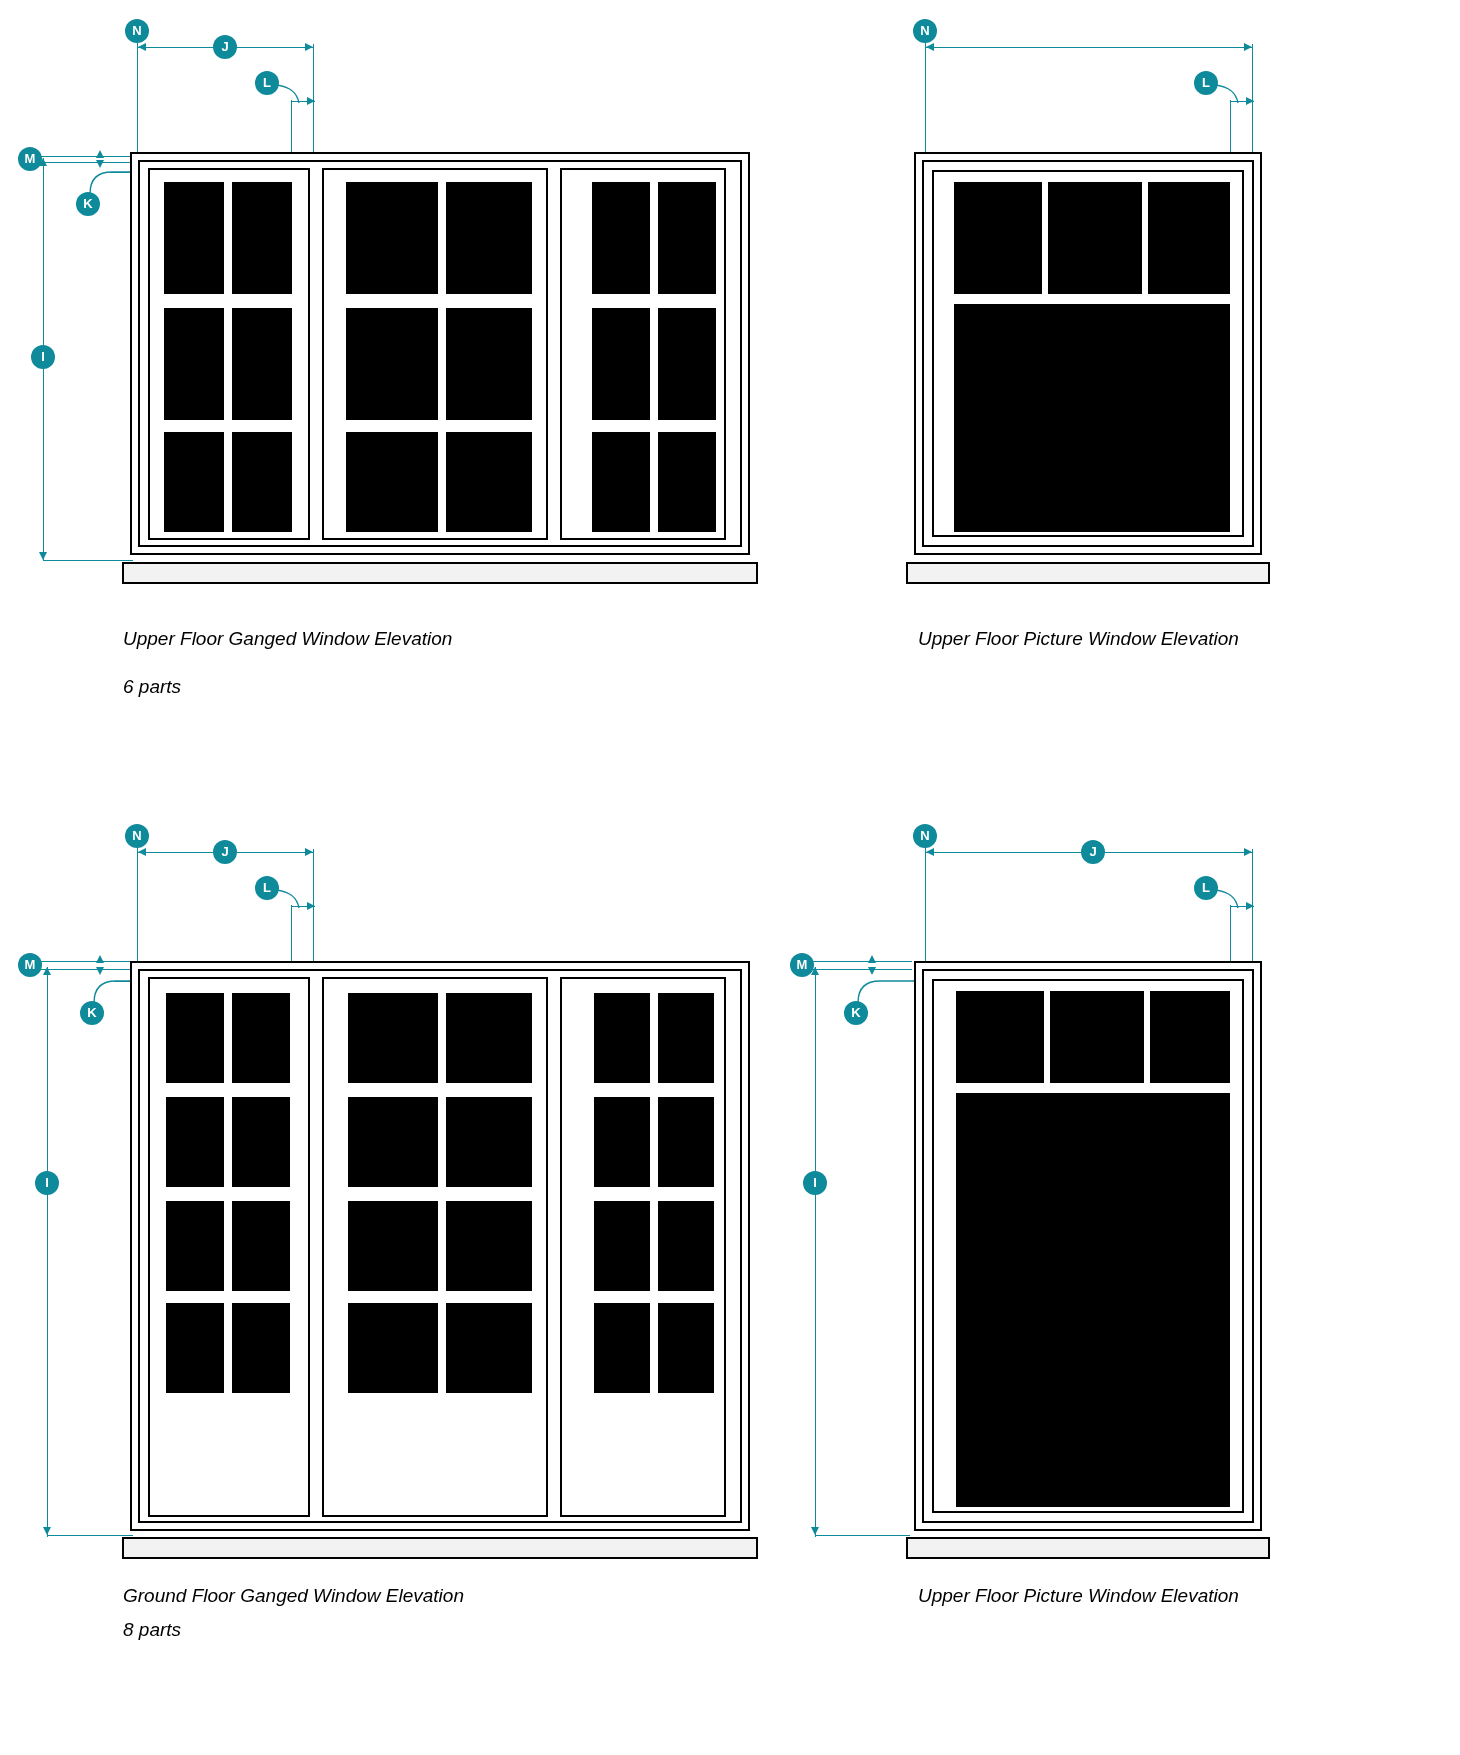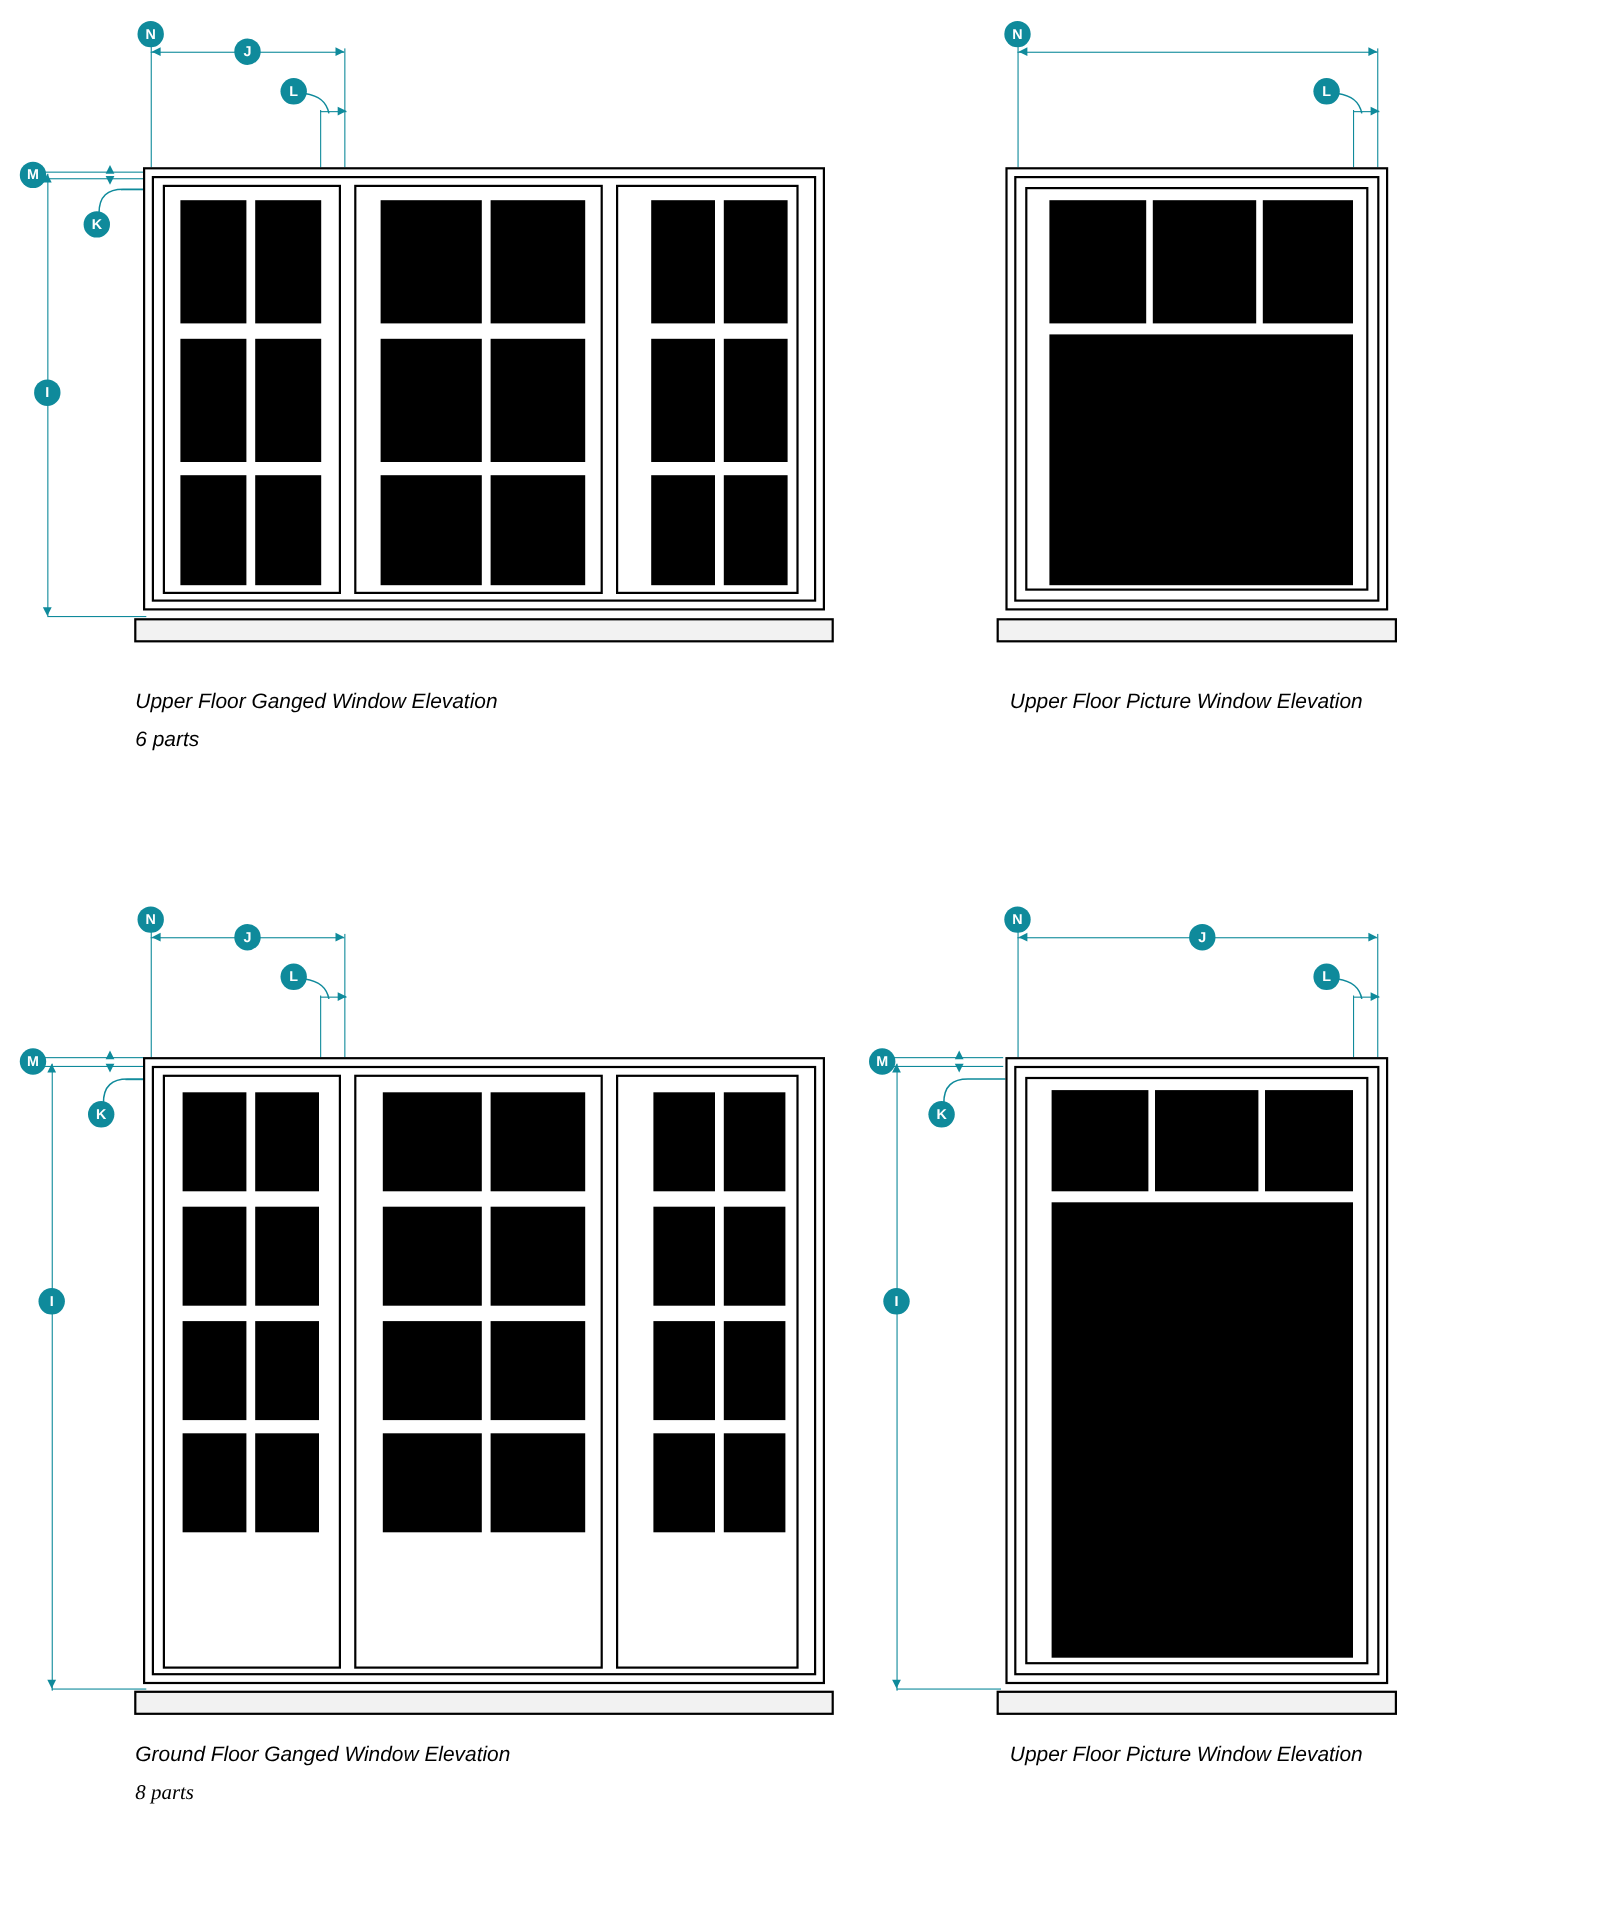--- a/index.html
+++ b/index.html
@@ -97,21 +97,21 @@
     <div class="sash" style="left:560px;top:168px;width:166px;height:372px;"></div>
     <div class="lite" style="left:592px;top:182px;width:58px;height:112px;"></div>
     <div class="lite" style="left:658px;top:182px;width:58px;height:112px;"></div>
     <div class="lite" style="left:592px;top:308px;width:58px;height:112px;"></div>
     <div class="lite" style="left:658px;top:308px;width:58px;height:112px;"></div>
     <div class="lite" style="left:592px;top:432px;width:58px;height:100px;"></div>
     <div class="lite" style="left:658px;top:432px;width:58px;height:100px;"></div>
   </div>
 
   <div class="caption" style="left:123px;top:628px;">Upper Floor Ganged Window Elevation</div>
-  <div class="caption2" style="left:123px;top:662px;">6 parts</div>
+  <div class="caption2" style="left:123px;top:676px;">6 parts</div>
 </div>
 
 <div class="panel" style="left:760px;top:0;width:700px;height:700px;">
 
   <div class="dimline v" style="left:165px;top:40px;height:120px;"></div>
   <div class="dimline v" style="left:492px;top:44px;height:120px;"></div>
   <div class="dimline v" style="left:470px;top:100px;height:80px;"></div>
 
   <div class="dimline h" style="left:165px;top:47px;width:327px;"></div>
   <div class="arrow arr-l" style="left:166px;top:43px;"></div>
@@ -208,21 +208,21 @@
     <div class="lite" style="left:658px;top:188px;width:56px;height:90px;"></div>
     <div class="lite" style="left:594px;top:292px;width:56px;height:90px;"></div>
     <div class="lite" style="left:658px;top:292px;width:56px;height:90px;"></div>
     <div class="lite" style="left:594px;top:396px;width:56px;height:90px;"></div>
     <div class="lite" style="left:658px;top:396px;width:56px;height:90px;"></div>
     <div class="lite" style="left:594px;top:498px;width:56px;height:90px;"></div>
     <div class="lite" style="left:658px;top:498px;width:56px;height:90px;"></div>
   </div>
 
   <div class="caption" style="left:123px;top:780px;">Ground Floor Ganged Window Elevation</div>
-  <div class="caption2" style="left:123px;top:814px;font-family:Liberation Serif, serif;">8 parts</div>
+  <div class="caption2" style="left:123px;top:814px;">8 parts</div>
 </div>
 
 <div class="panel" style="left:760px;top:805px;width:700px;height:860px;">
 
   <div class="dimline v" style="left:165px;top:40px;height:122px;"></div>
   <div class="dimline v" style="left:492px;top:44px;height:122px;"></div>
   <div class="dimline v" style="left:470px;top:100px;height:86px;"></div>
 
   <div class="dimline h" style="left:165px;top:47px;width:327px;"></div>
   <div class="arrow arr-l" style="left:166px;top:43px;"></div>

